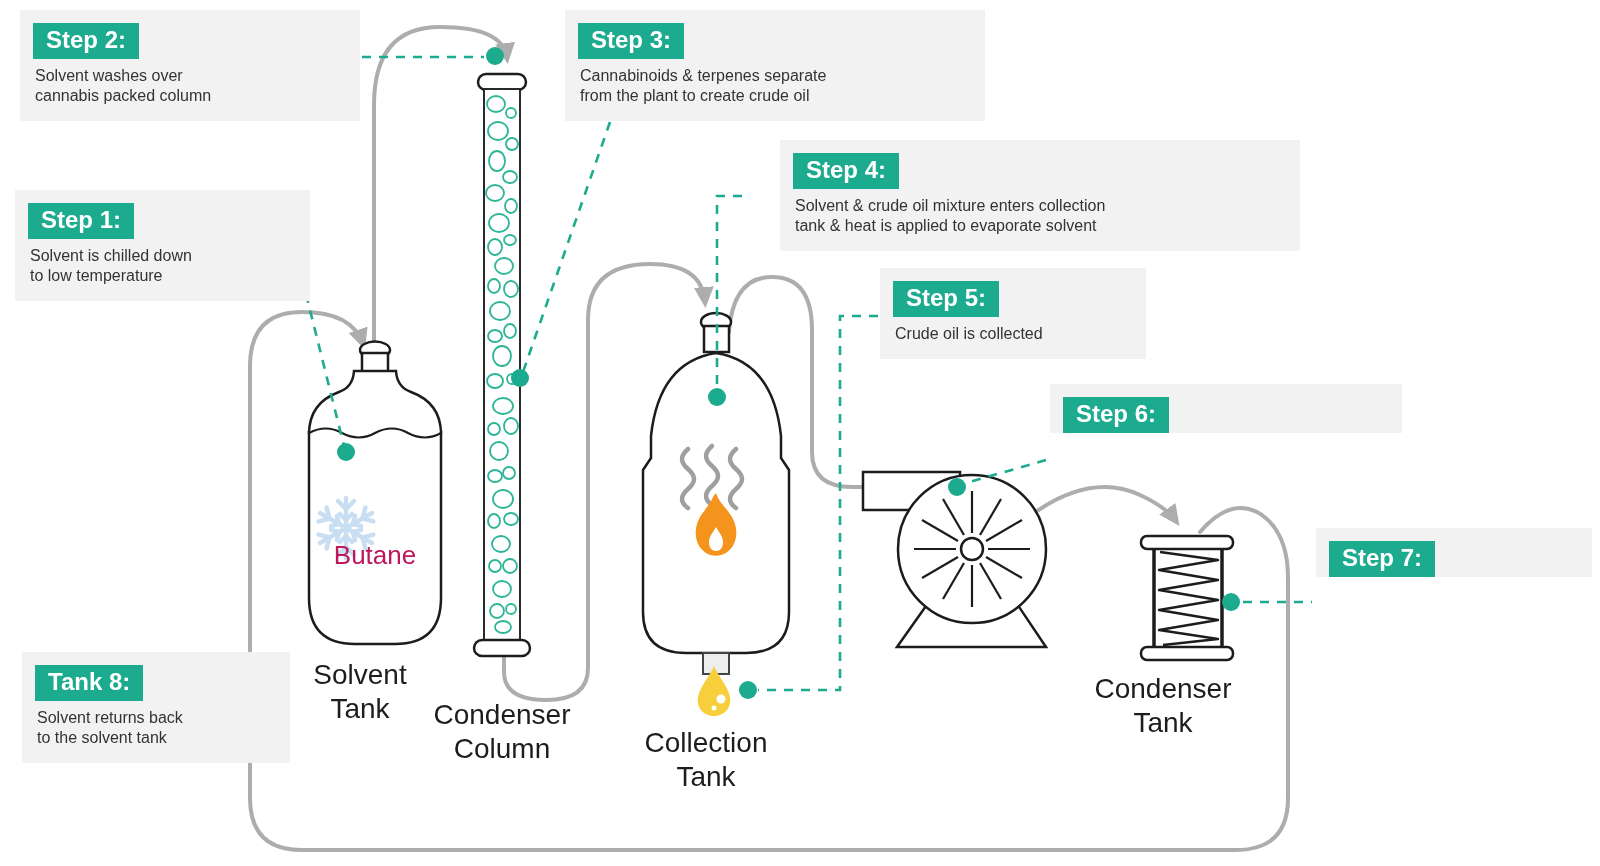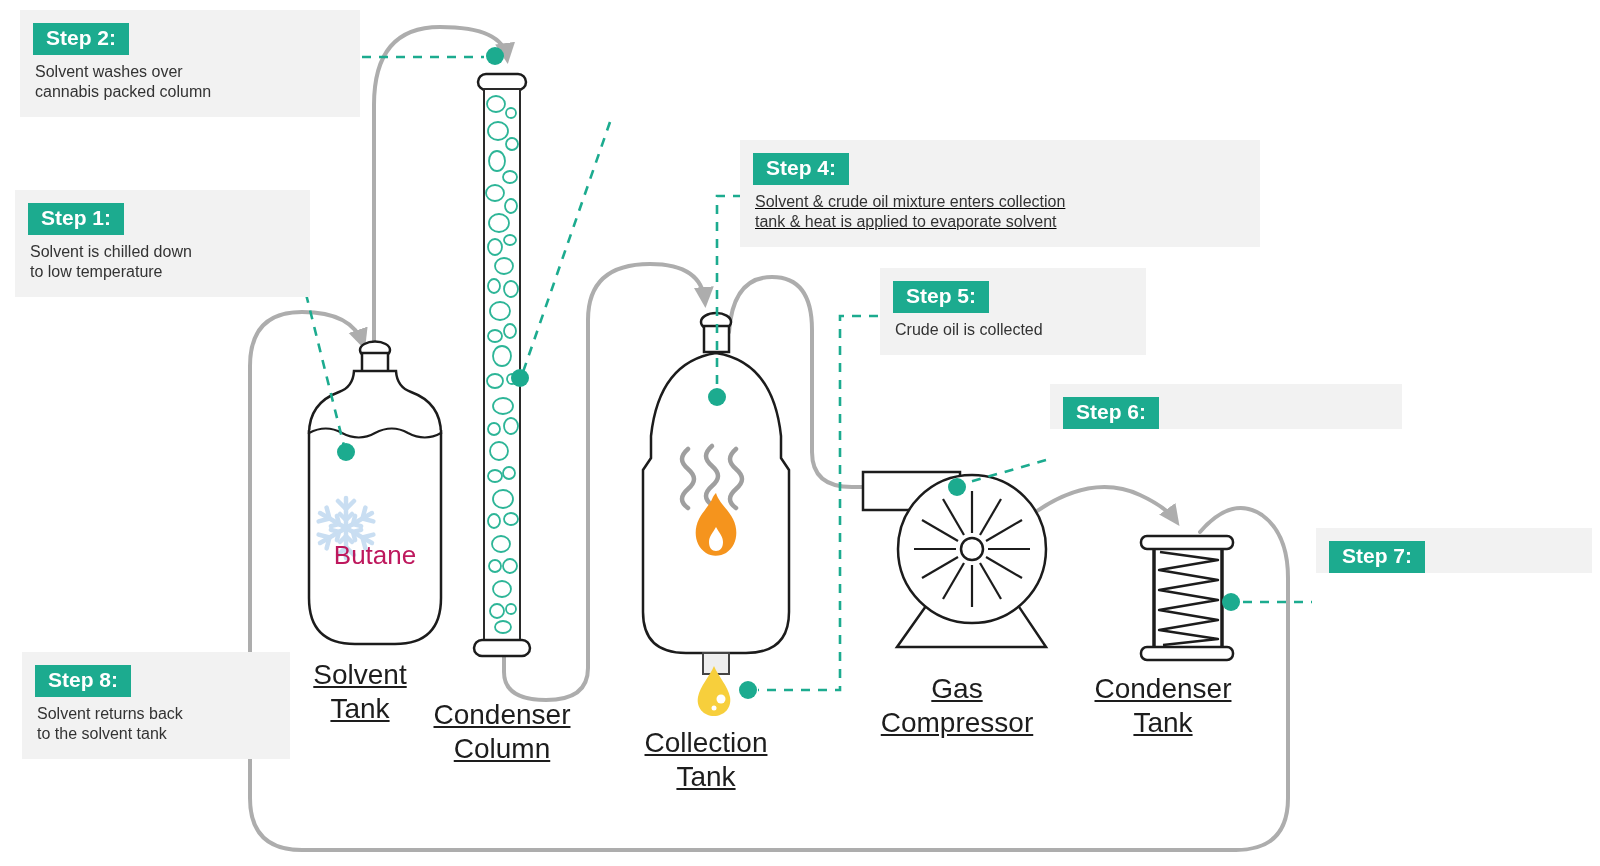--- a/index.html
+++ b/index.html
@@ -4,30 +4,30 @@
 <style>
   html,body { margin:0; padding:0; background:#ffffff; }
   #stage {
     position:relative; width:1600px; height:866px; background:#ffffff;
     font-family:"Liberation Sans", sans-serif; overflow:hidden;
   }
   #diagram { position:absolute; left:0; top:0; }
   .step-box { position:absolute; background:#f2f2f2; }
   .step-header {
     display:inline-block; background:#1cab8f; color:#ffffff;
-    font-weight:bold; font-size:21px; padding:3px 13px 5px 13px;
+    font-weight:bold; font-size:24px; padding:3px 13px 5px 13px;
     margin:13px 0 0 13px;
   }
   .step-text {
     font-size:16px; color:#333333; line-height:1.26;
     margin:7px 15px 15px 15px; white-space:pre-line;
   }
   .equip-label {
     position:absolute; text-align:center; font-size:28px; font-weight:500;
-    color:#1d1d1d; line-height:1.2; white-space:pre-line;text-decoration:underline;
+    color:#1d1d1d; line-height:1.2; white-space:pre-line;
   }
   .content-label {
     position:absolute; font-size:26px; color:#be185d; text-align:center;
   }
 </style>
 </head>
 <body>
 
 <div id="stage">
 
@@ -189,56 +189,59 @@
     <div class="step-text">Solvent is chilled down
 to low temperature</div>
   </div>
 
   <div class="step-box" style="left:20px; top:10px; width:340px;">
     <div class="step-header">Step 2:</div>
     <div class="step-text">Solvent washes over
 cannabis packed column</div>
   </div>
 
-
-  <div class="step-box" style="left:740px; top:140px; width:520px;text-decoration:underline;">
+  <div class="step-box" style="left:565px; top:10px; width:420px;">
+    <div class="step-header">Step 3:</div>
+    <div class="step-text">Cannabinoids &amp; terpenes separate
+from the plant to create crude oil</div>
+  </div>
+
+  <div class="step-box" style="left:780px; top:140px; width:520px;">
     <div class="step-header">Step 4:</div>
     <div class="step-text">Solvent &amp; crude oil mixture enters collection
 tank &amp; heat is applied to evaporate solvent</div>
   </div>
 
   <div class="step-box" style="left:880px; top:268px; width:266px;">
     <div class="step-header">Step 5:</div>
     <div class="step-text">Crude oil is collected</div>
   </div>
 
   <div class="step-box" style="left:1050px; top:384px; width:352px;text-decoration:underline;">
     <div class="step-header">Step 6:</div>
   </div>
 
   <div class="step-box" style="left:1316px; top:528px; width:276px;">
     <div class="step-header">Step 7:</div>
   </div>
 
   <div class="step-box" style="left:22px; top:652px; width:268px;">
-    <div class="step-header">Step 8:</div>
+    <div class="step-header">Tank 8:</div>
     <div class="step-text">Solvent returns back
 to the solvent tank</div>
   </div>
 
   <div class="content-label" style="left:315px; top:540px; width:120px;">Butane</div>
 
   <div class="equip-label" style="left:270px; top:658px; width:180px;">Solvent
 Tank</div>
 
   <div class="equip-label" style="left:412px; top:698px; width:180px;">Condenser
 Column</div>
 
   <div class="equip-label" style="left:616px; top:726px; width:180px;">Collection
 Tank</div>
 
-  <div class="equip-label" style="left:847px; top:672px; width:220px;">Gas
-Compressor</div>
 
   <div class="equip-label" style="left:1063px; top:672px; width:200px;">Condenser
 Tank</div>
 
 </div>
 
 </body></html>

